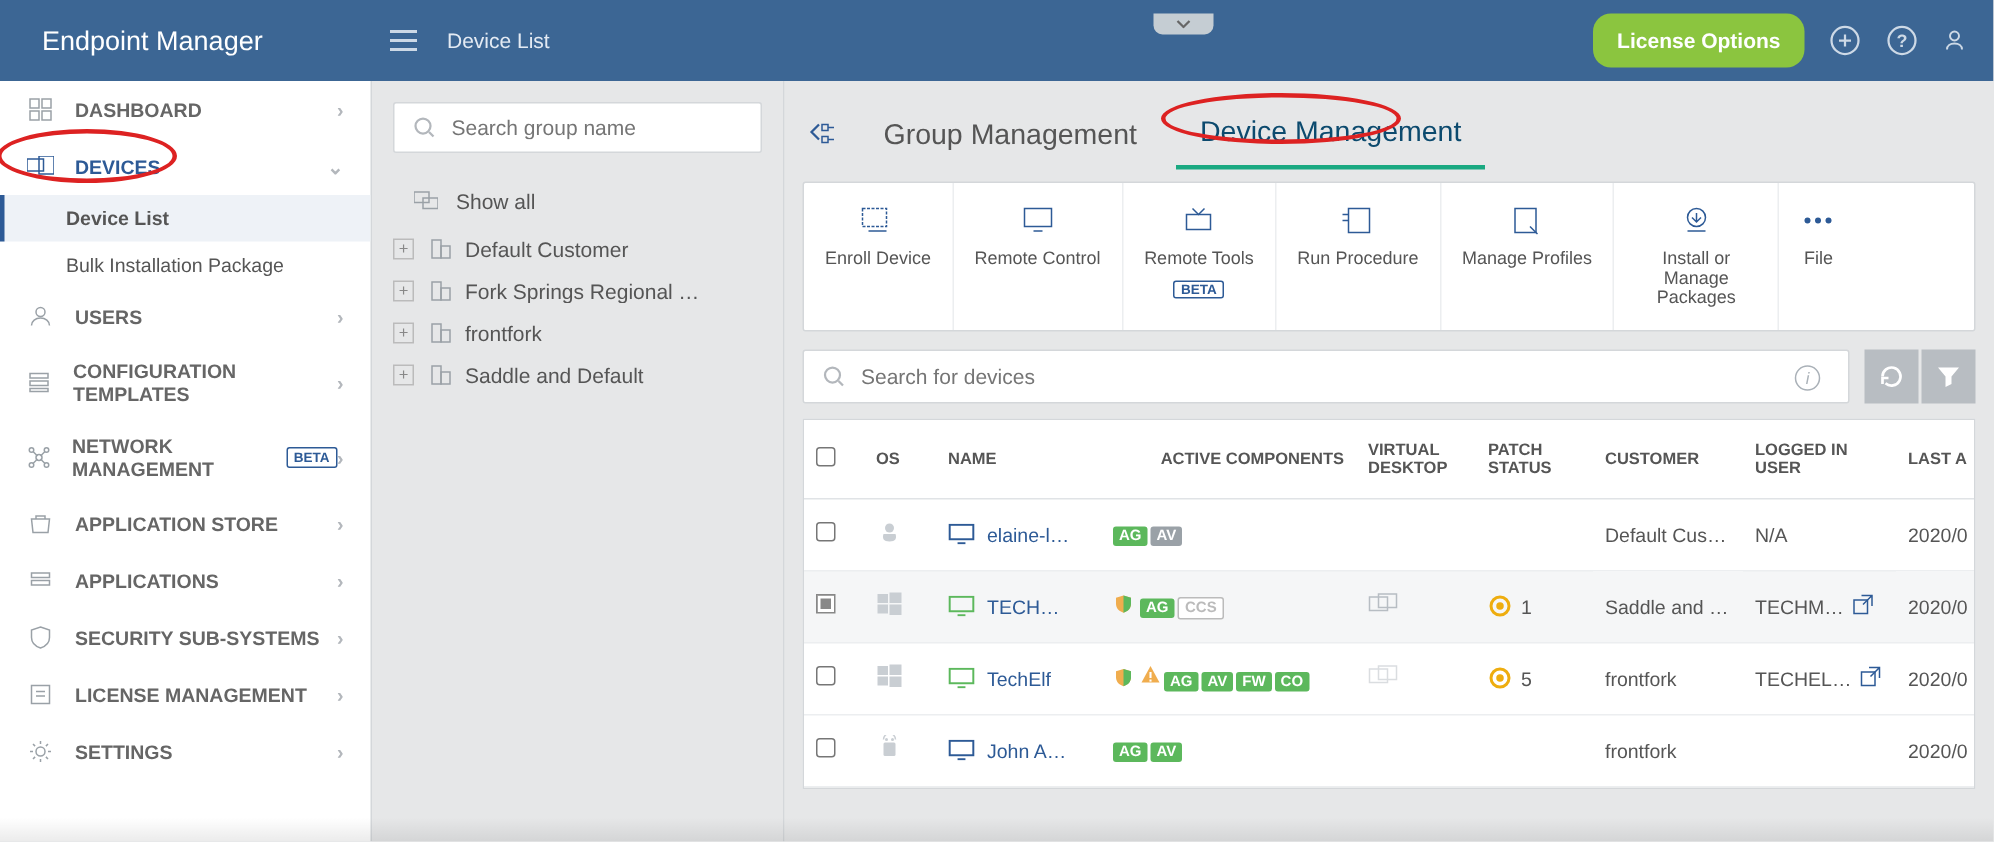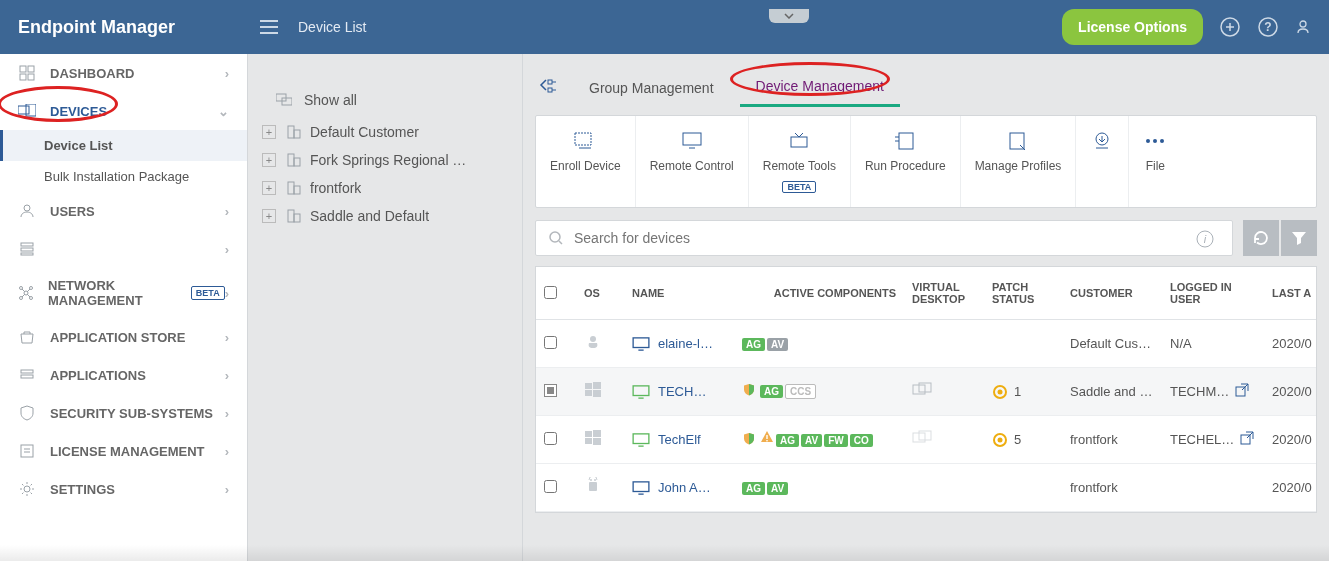--- a/index.html
+++ b/index.html
@@ -1,18 +1,18 @@
 <!DOCTYPE html>
 <html><head>
 <meta charset="utf-8">
 <style>
   * { box-sizing: border-box; margin: 0; padding: 0; }
   body { font-family: -apple-system, BlinkMacSystemFont, "Segoe UI", Arial, sans-serif; font-size: 13px; color: #4d4d4d; background: #e6e7e8; width:1329px; height:561px; overflow:hidden; }
   .header { height: 54px; background: #3c6694; color: #fff; display:flex; align-items:center; }
-  .brand { width: 248px; padding-left: 18px; font-size: 18px; font-weight: 700; }
+  .brand { width: 248px; padding-left: 28px; font-size: 18px; font-weight: 400; }
   .hdr-right { flex:1; display:flex; align-items:center; padding: 0 12px; }
   .hdr-right .menu-icon { width:20px; height:14px; position:relative; margin-right:18px; cursor:pointer;}
   .hdr-right .menu-icon span, .hdr-right .menu-icon::before, .hdr-right .menu-icon::after { content:""; position:absolute; left:0; width:18px; height:2px; background:#cdd9e6; }
   .hdr-right .menu-icon::before { top:0; }
   .hdr-right .menu-icon span { top:6px; }
   .hdr-right .menu-icon::after { top:12px; }
   .hdr-title { font-size:14px; color:#e3eaf3;}
   .hdr-spacer { flex:1; }
   .dropdown-notch { position:absolute; left:50%; top:0; transform:translateX(-50%); width:40px; height:14px; background:#c5cdd3; border-radius:0 0 6px 6px; display:flex; align-items:center; justify-content:center; color:#555; cursor:pointer;}
   .btn-green { background:#8bc53f; color:#fff; border:none; padding:10px 16px; font-size:14px; font-weight:600; border-radius:12px; cursor:pointer;}
@@ -37,22 +37,22 @@
   .search-box svg { margin-right:10px;}
   .show-all { display:flex; align-items:center; padding:10px 14px; margin-top:14px; color:#555; font-size:14px; cursor:pointer;}
   .show-all svg { margin-right:12px;}
   .tree-item { display:flex; align-items:center; padding:6px 0px; color:#555; font-size:14px; cursor:pointer;}
   .tree-item .expander { width:14px; height:14px; border:1px solid #bbb; display:flex; align-items:center; justify-content:center; margin-right:10px; font-size:11px; line-height:1; color:#888;}
   .tree-item svg { margin-right:8px;}
 
   .content { flex:1; background:#e6e7e8; display:flex; flex-direction:column; overflow:hidden;}
   .tabs-row { display:flex; align-items:center; padding: 14px 12px 0 12px; gap:10px;}
   .tree-toggle { width:28px; height:28px; display:flex; align-items:center; justify-content:center; cursor:pointer;}
-  .tab { padding:10px 16px; color:#555; font-size:14px; cursor:pointer; position:relative;}
-  .tab.active { color:#701a75; border-bottom:3px solid #1aa981; font-weight:500;}
+  .tab { padding:10px 16px; color:#555; font-size:19px; cursor:pointer; position:relative;}
+  .tab.active { color:#0c4a6e; border-bottom:3px solid #1aa981; font-weight:500;}
   .circle-mark { position:absolute; border:3px solid #d22; border-radius:50%; pointer-events:none;}
 
   .toolbar { display:flex; background:#fff; border:1px solid #d4d7da; border-radius:2px; margin:8px 12px 0 12px;}
   .tool { flex:0 0 auto; padding:14px 14px; display:flex; flex-direction:column; align-items:center; gap:8px; border-right:1px solid #eceef0; cursor:pointer; color:#555; font-size:12px;}
   .tool .tool-icon { height:22px; display:flex; align-items:center; justify-content:center; color:#2d5a96; }
   .tool .sub { font-size:12px; text-align:center; line-height:1.1;}
   .tool:last-child { border-right:none;}
   .beta-badge { border:1px solid #2d5a96; color:#2d5a96; font-size:9px; padding:0 4px; border-radius:2px; font-weight:700;}
 
   .dev-search { display:flex; align-items:center; margin:12px 12px 0 12px; gap:10px;}
@@ -165,20 +165,21 @@
       <span class="chev">›</span>
     </div>
     <div class="nav-item">
       <span class="nav-icon">
           <svg width="16" height="16" viewBox="0 0 16 16">
             <rect x="2" y="2" width="12" height="3" stroke="#9aa1a7" fill="none"></rect>
             <rect x="2" y="7" width="12" height="3" stroke="#9aa1a7" fill="none"></rect>
             <rect x="2" y="12" width="12" height="2" stroke="#9aa1a7" fill="none"></rect>
           </svg>
         </span>
+      <span>CONFIGURATION TEMPLATES</span>
       <span class="chev">›</span>
     </div>
     <div class="nav-item">
       <span class="nav-icon">
           <svg width="16" height="16" viewBox="0 0 16 16">
             <circle cx="8" cy="8" r="2" stroke="#9aa1a7" fill="none"></circle>
             <circle cx="3" cy="3" r="1.5" stroke="#9aa1a7" fill="none"></circle>
             <circle cx="13" cy="3" r="1.5" stroke="#9aa1a7" fill="none"></circle>
             <circle cx="3" cy="13" r="1.5" stroke="#9aa1a7" fill="none"></circle>
             <circle cx="13" cy="13" r="1.5" stroke="#9aa1a7" fill="none"></circle>
@@ -233,20 +234,27 @@
             <circle cx="8" cy="8" r="3" stroke="#9aa1a7" fill="none"></circle>
             <path d="M8 1v2M8 13v2M1 8h2M13 8h2M3 3l1.4 1.4M11.6 11.6L13 13M3 13l1.4-1.4M11.6 4.4L13 3" stroke="#9aa1a7"></path>
           </svg>
         </span>
       <span>SETTINGS</span>
       <span class="chev">›</span>
     </div>
   </div>
 
   <div class="panel">
+    <div class="search-box">
+      <svg width="16" height="16" viewBox="0 0 16 16">
+          <circle cx="7" cy="7" r="5" stroke="#b3b7bc" stroke-width="1.5" fill="none"></circle>
+          <path d="M11 11l3 3" stroke="#b3b7bc" stroke-width="1.5"></path>
+        </svg>
+      <input placeholder="Search group name" style="">
+    </div>
     <div class="show-all">
       <svg width="16" height="16" viewBox="0 0 16 16">
           <rect x="0" y="2" width="10" height="7" stroke="#9aa1a7" fill="none"></rect>
           <rect x="6" y="6" width="10" height="7" stroke="#9aa1a7" fill="none"></rect>
         </svg>
       <span>Show all</span>
     </div>
     <div id="group-tree">
         <div class="tree-item">
           <span class="expander">+</span>
@@ -348,20 +356,21 @@
         <span class="sub">Manage Profiles</span>
       </div>
       <div class="tool" style="max-width:110px;">
         <span class="tool-icon">
             <svg width="24" height="20" viewBox="0 0 24 20">
               <circle cx="12" cy="8" r="6" stroke="#2d5a96" fill="none"></circle>
               <path d="M12 5v6M9 8l3 3 3-3" stroke="#2d5a96" fill="none"></path>
               <path d="M6 17h12" stroke="#2d5a96"></path>
             </svg>
           </span>
+        <span class="sub">Install or Manage Packages</span>
       </div>
       <div class="tool">
         <span class="tool-icon">
             <svg width="24" height="8" viewBox="0 0 24 8">
               <circle cx="5" cy="4" r="2" fill="#2d5a96"></circle>
               <circle cx="12" cy="4" r="2" fill="#2d5a96"></circle>
               <circle cx="19" cy="4" r="2" fill="#2d5a96"></circle>
             </svg>
           </span>
         <span class="sub">File</span>

